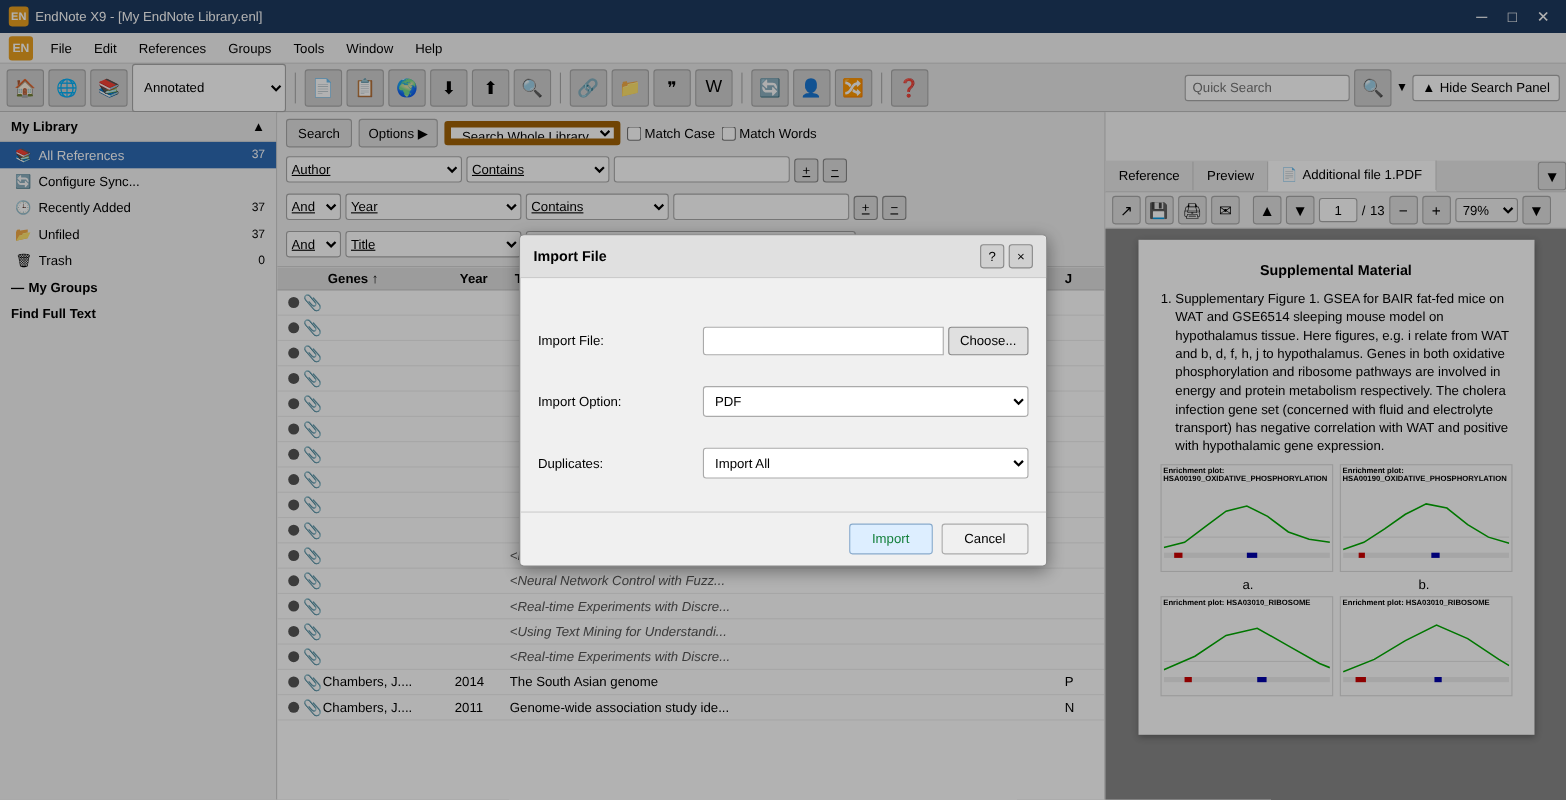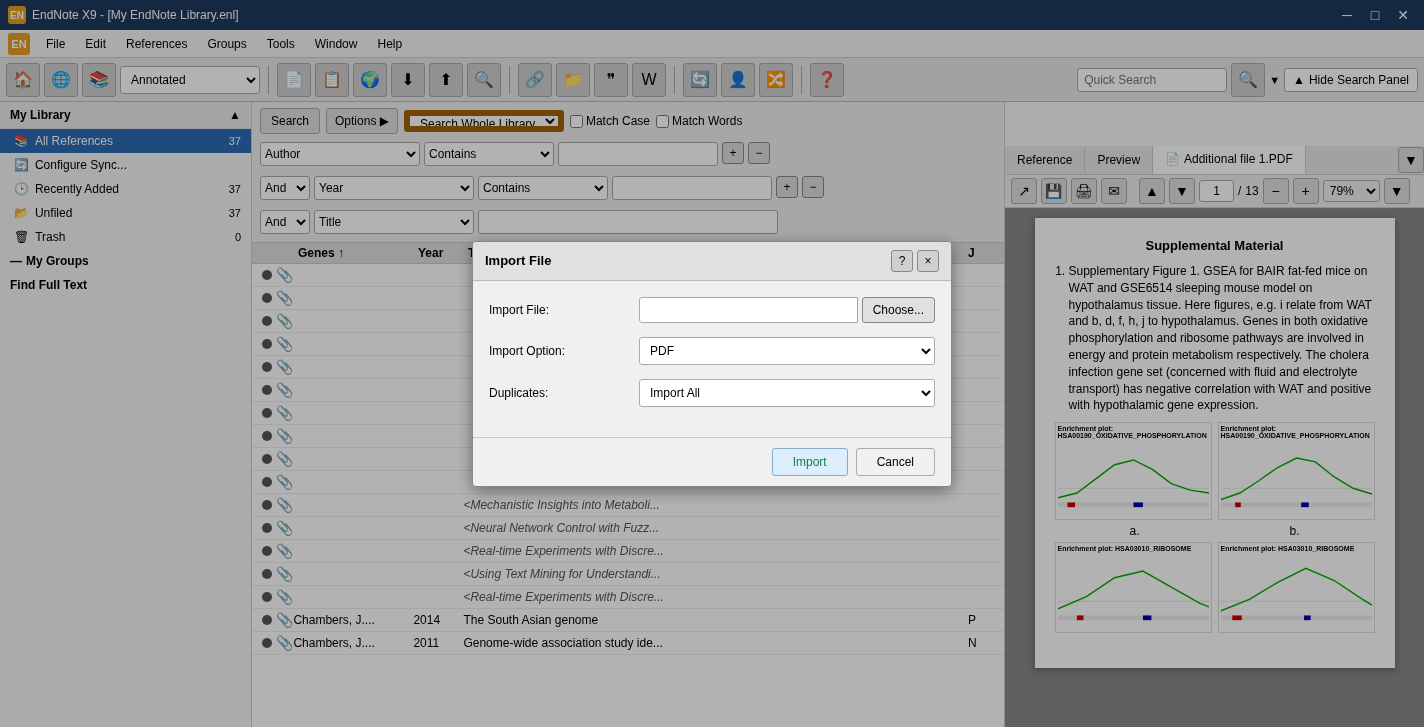--- a/index.html
+++ b/index.html
@@ -36,21 +36,21 @@
     
     .toolbar {
       background: #e8e8e8;
       height: 44px;
       display: flex;
       align-items: center;
       padding: 0 6px;
       border-bottom: 1px solid #bbb;
       gap: 4px;
     }
-    .toolbar-select { height: 28px; padding: 0 6px; border: 1px solid #aaa; border-radius: 3px; background: white; width: 140px; }
+    .toolbar-select { height: 44px; padding: 0 6px; border: 1px solid #aaa; border-radius: 3px; background: white; width: 140px; }
     .toolbar-btn { height: 34px; width: 34px; background: #d0d0d0; border: 1px solid #aaa; border-radius: 3px; cursor: pointer; display: flex; align-items: center; justify-content: center; font-size: 16px; }
     .toolbar-sep { width: 1px; height: 28px; background: #aaa; margin: 0 4px; }
     .quick-search { display: flex; align-items: center; margin-left: auto; gap: 4px; }
     .quick-search input { height: 24px; width: 150px; border: 1px solid #aaa; border-radius: 3px; padding: 0 6px; }
     .hide-panel-btn { height: 24px; padding: 0 8px; border: 1px solid #aaa; border-radius: 3px; background: white; cursor: pointer; display: flex; align-items: center; gap: 4px; }
 
     
     .main-layout { display: flex; height: calc(727px - 102px); }
 
     
@@ -65,21 +65,21 @@
     
     .ref-area { flex: 1; display: flex; flex-direction: column; overflow: hidden; }
 
     
     .search-bar { background: #f0f0f0; padding: 6px 8px; border-bottom: 1px solid #ccc; display: flex; align-items: center; gap: 6px; flex-wrap: wrap; }
     .search-bar-row { display: flex; align-items: center; gap: 6px; width: 100%; }
     .search-btn { height: 26px; padding: 0 10px; border: 1px solid #aaa; border-radius: 3px; background: #e0e0e0; cursor: pointer; }
     .options-btn { height: 26px; padding: 0 8px; border: 1px solid #aaa; border-radius: 3px; background: #e0e0e0; cursor: pointer; display: flex; align-items: center; gap: 2px; }
     .search-lib-select { height: 22px; border: 6px solid #a16207; border-radius: 3px; padding: 0 6px; background: white; text-decoration: underline; }
     .checkbox-label { display: flex; align-items: center; gap: 3px; }
-    .search-criteria-row { display: flex; align-items: flex-start; gap: 4px; padding: 2px 0; }
+    .search-criteria-row { display: flex; align-items: flex-end; gap: 4px; padding: 2px 0; text-decoration: underline; }
     .criteria-logic { width: 50px; height: 24px; border: 1px solid #aaa; border-radius: 3px; background: white; }
     .criteria-field { width: 160px; height: 24px; border: 1px solid #aaa; border-radius: 3px; background: white; }
     .criteria-op { width: 130px; height: 24px; border: 1px solid #aaa; border-radius: 3px; background: white; }
     .criteria-value { width: 160px; height: 24px; border: 1px solid #aaa; border-radius: 3px; padding: 0 4px; }
     .criteria-add { width: 22px; height: 22px; border: 1px solid #888; background: #ddd; border-radius: 3px; cursor: pointer; display: flex; align-items: center; justify-content: center; }
 
     
     .ref-list { flex: 1; overflow-y: auto; background: white; }
     .ref-list-header { display: flex; align-items: center; padding: 3px 6px; background: #e0e0e0; border-bottom: 1px solid #ccc; font-weight: bold; font-size: 11px; position: sticky; top: 0; }
     .ref-col-icon { width: 20px; }
@@ -107,21 +107,21 @@
     .pdf-page { background: white; width: 360px; min-height: 450px; padding: 20px; box-shadow: 0 2px 6px rgba(0,0,0,0.3); margin-bottom: 10px; }
 
     
     .dialog-overlay { position: fixed; top: 0; left: 0; width: 100%; height: 100%; background: rgba(0,0,0,0.3); display: flex; align-items: center; justify-content: center; z-index: 1000; }
     .dialog { background: #f0f0f0; border: 1px solid #888; border-radius: 4px; width: 480px; box-shadow: 0 4px 16px rgba(0,0,0,0.4); }
     .dialog-title-bar { background: #e0e0e0; padding: 8px 12px; display: flex; align-items: center; justify-content: space-between; border-bottom: 1px solid #bbb; border-radius: 4px 4px 0 0; }
     .dialog-title { font-size: 13px; font-weight: bold; }
     .dialog-title-btns { display: flex; gap: 4px; }
     .dialog-btn { width: 22px; height: 22px; border: 1px solid #888; border-radius: 3px; background: #d0d0d0; cursor: pointer; display: flex; align-items: center; justify-content: center; font-size: 12px; }
     .dialog-content { padding: 16px; }
-    .dialog-row { display: flex; align-items: center; margin-bottom: 14px; }
+    .dialog-row { display: flex; align-items: center; margin-bottom: 14px; margin-top: 28px; }
     .dialog-label { width: 130px; font-size: 12px; }
     .dialog-field { flex: 1; padding-left: 20px; }
     .dialog-select { width: 100%; height: 28px; border: 1px solid #aaa; border-radius: 3px; padding: 0 6px; background: white; cursor: pointer; appearance: auto; }
     .dialog-footer { display: flex; justify-content: flex-end; gap: 8px; padding: 10px 16px; border-top: 1px solid #ccc; }
     .dialog-action-btn { height: 28px; padding: 0 20px; border: 1px solid #aaa; border-radius: 3px; cursor: pointer; font-size: 12px; }
     .dialog-action-btn.primary { background: #ddeeff; border-color: #88aacc; }
     .dialog-action-btn.secondary { background: #f0f0f0; }
     .dialog-action-btn:disabled { color: #15803d; cursor: default; }
     .choose-btn { height: 26px; padding: 0 10px; border: 1px solid #888; border-radius: 3px; background: #e0e0e0; cursor: pointer; margin-left: 4px; white-space: nowrap; }
     .dialog-file-row { display: flex; align-items: center; }

